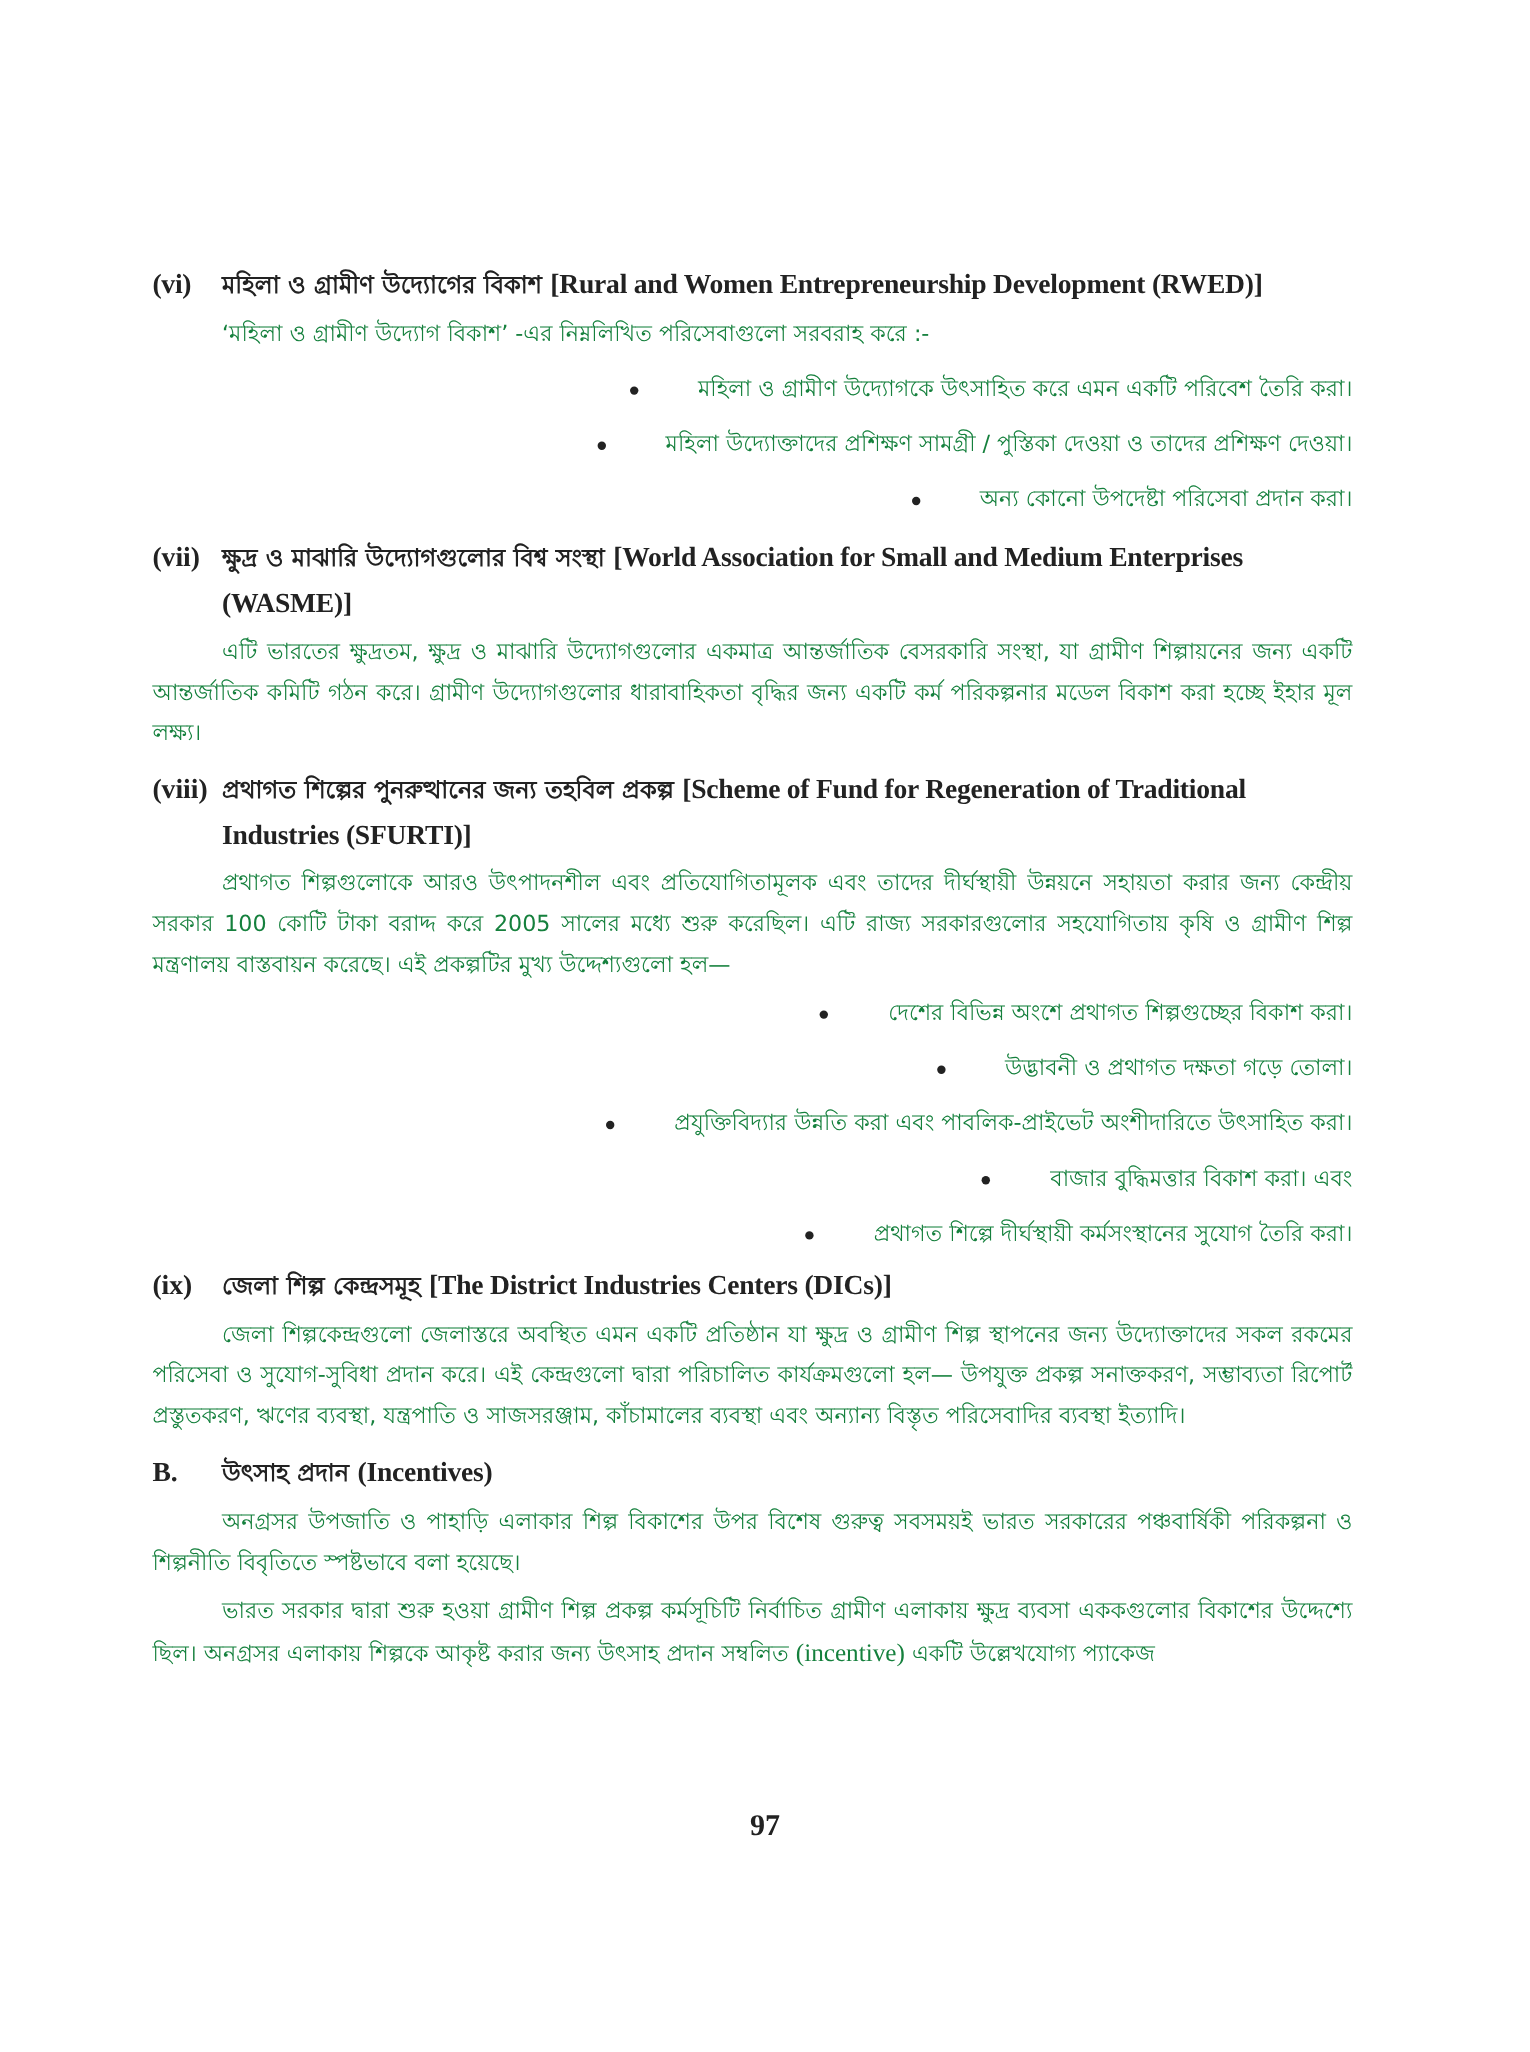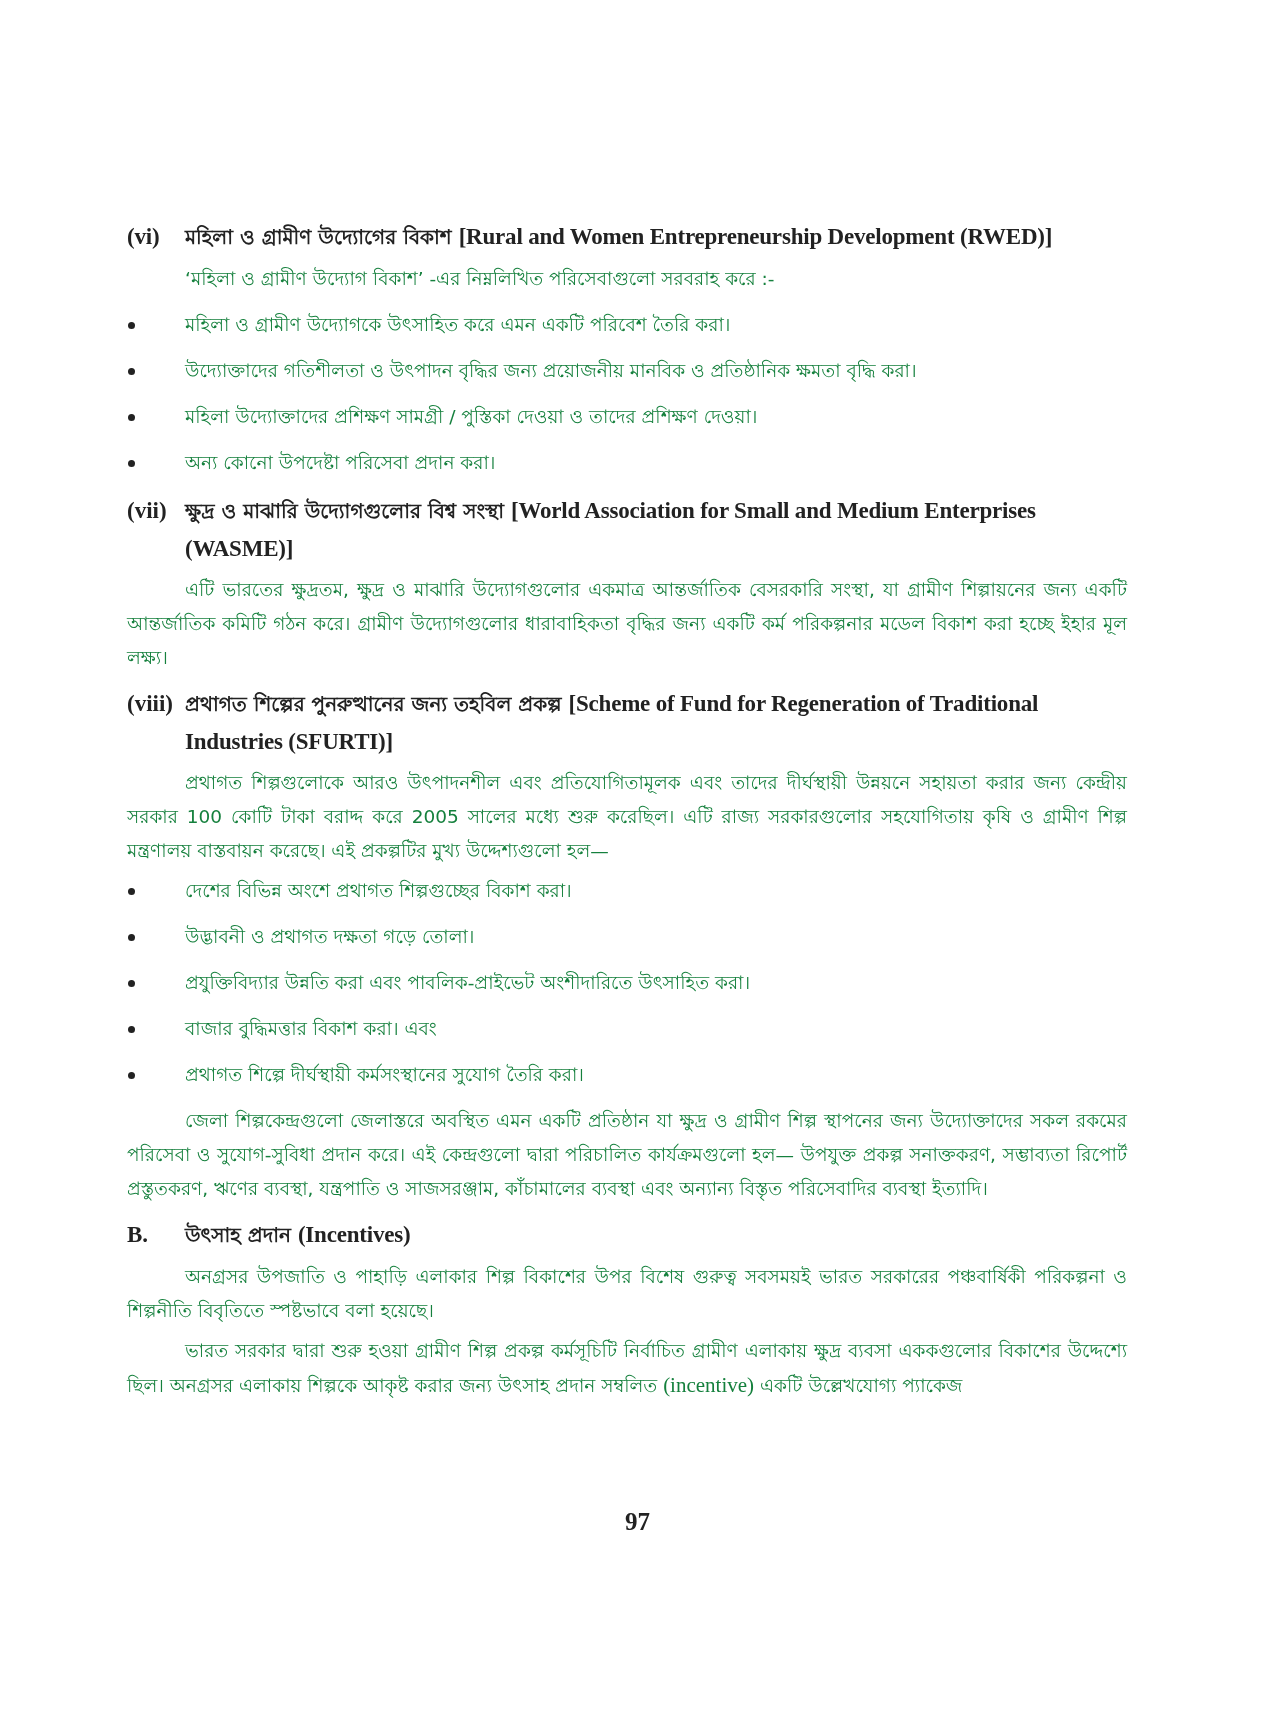--- a/index.html
+++ b/index.html
@@ -68,20 +68,21 @@
     .bullets {
       list-style: none;
       margin: 0;
       padding: 0;
     }
     .bullets li {
       display: flex;
       align-items: flex-start;
       line-height: 46px;
       min-height: 46px;
+      justify-content: flex-end;
     }
     .bullets .dot {
       width: 58px;
       flex: 0 0 58px;
       position: relative;
     }
     .bullets .dot::before {
       content: "";
       position: absolute;
       left: 1px;
@@ -126,24 +127,20 @@
       <span class="title"><span class="bn">মহিলা ও গ্রামীণ উদ্যোগের বিকাশ </span><span class="en">[Rural and Women Entrepreneurship Development (RWED)]</span></span>
     </div>
     <p class="intro-line bn-text">‘মহিলা ও গ্রামীণ উদ্যোগ বিকাশ’ -এর  নিম্নলিখিত পরিসেবাগুলো সরবরাহ করে :-</p>
     <ul class="bullets bn-text">
       <li>
           <span class="dot"></span>
           <span>মহিলা ও গ্রামীণ উদ্যোগকে উৎসাহিত করে এমন একটি পরিবেশ তৈরি করা।</span>
         </li>
       <li>
           <span class="dot"></span>
-          <span>উদ্যোক্তাদের গতিশীলতা ও উৎপাদন বৃদ্ধির জন্য প্রয়োজনীয় মানবিক ও প্রতিষ্ঠানিক ক্ষমতা বৃদ্ধি করা।</span>
-        </li>
-      <li>
-          <span class="dot"></span>
           <span>মহিলা উদ্যোক্তাদের প্রশিক্ষণ সামগ্রী / পুস্তিকা দেওয়া ও তাদের প্রশিক্ষণ দেওয়া।</span>
         </li>
       <li>
           <span class="dot"></span>
           <span>অন্য কোনো উপদেষ্টা পরিসেবা প্রদান করা।</span>
         </li>
     </ul>
 
     <div class="gap-s"></div>
 
@@ -178,20 +175,24 @@
       <li>
           <span class="dot"></span>
           <span>বাজার বুদ্ধিমত্তার বিকাশ করা। এবং</span>
         </li>
       <li>
           <span class="dot"></span>
           <span>প্রথাগত শিল্পে দীর্ঘস্থায়ী কর্মসংস্থানের সুযোগ তৈরি করা।</span>
         </li>
     </ul>
 
+    <div class="heading">
+      <span class="num">(ix)</span>
+      <span class="title"><span class="bn">জেলা শিল্প কেন্দ্রসমূহ </span><span class="en">[The District Industries Centers (DICs)]</span></span>
+    </div>
     <div class="gap-s"></div>
     <p class="para bn-text">জেলা শিল্পকেন্দ্রগুলো জেলাস্তরে অবস্থিত এমন একটি প্রতিষ্ঠান যা ক্ষুদ্র ও গ্রামীণ শিল্প স্থাপনের জন্য উদ্যোক্তাদের সকল রকমের পরিসেবা ও সুযোগ-সুবিধা প্রদান করে। এই কেন্দ্রগুলো দ্বারা পরিচালিত কার্যক্রমগুলো হল— উপযুক্ত প্রকল্প সনাক্তকরণ, সম্ভাব্যতা রিপোর্ট প্রস্তুতকরণ, ঋণের ব্যবস্থা, যন্ত্রপাতি ও সাজসরঞ্জাম, কাঁচামালের ব্যবস্থা এবং অন্যান্য বিস্তৃত পরিসেবাদির ব্যবস্থা ইত্যাদি।</p>
 
     <div class="gap-m"></div>
 
     <div class="heading">
       <span class="num">B.</span>
       <span class="title"><span class="bn">উৎসাহ প্রদান </span><span class="en">(Incentives)</span></span>
     </div>
     <div class="gap-s"></div>

